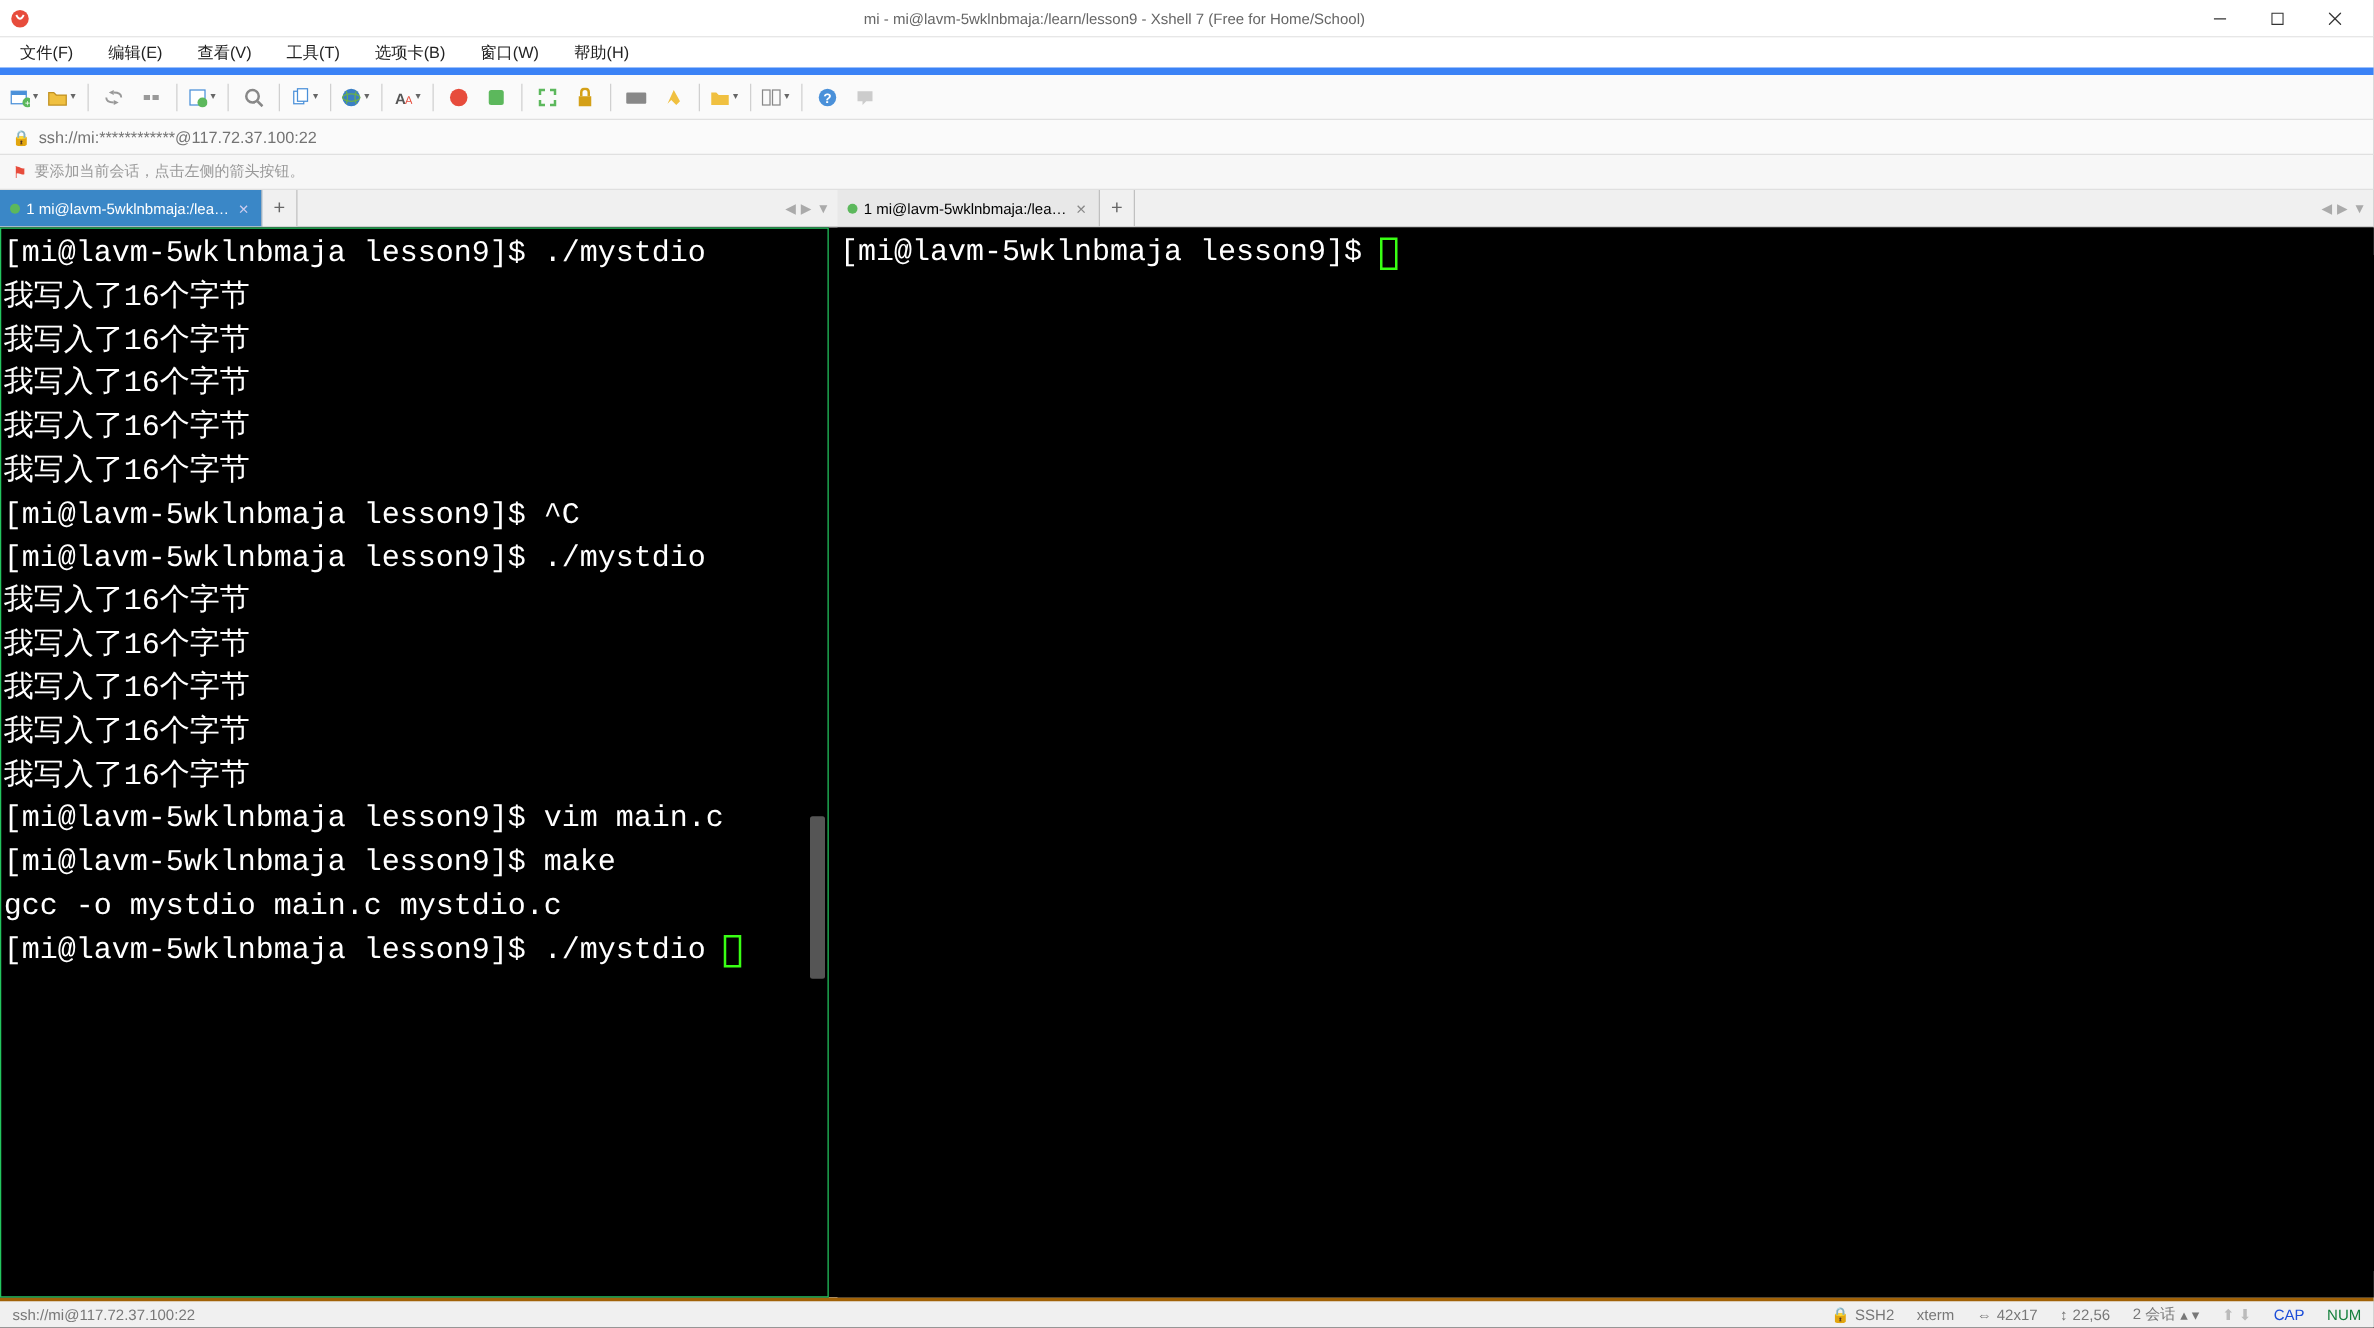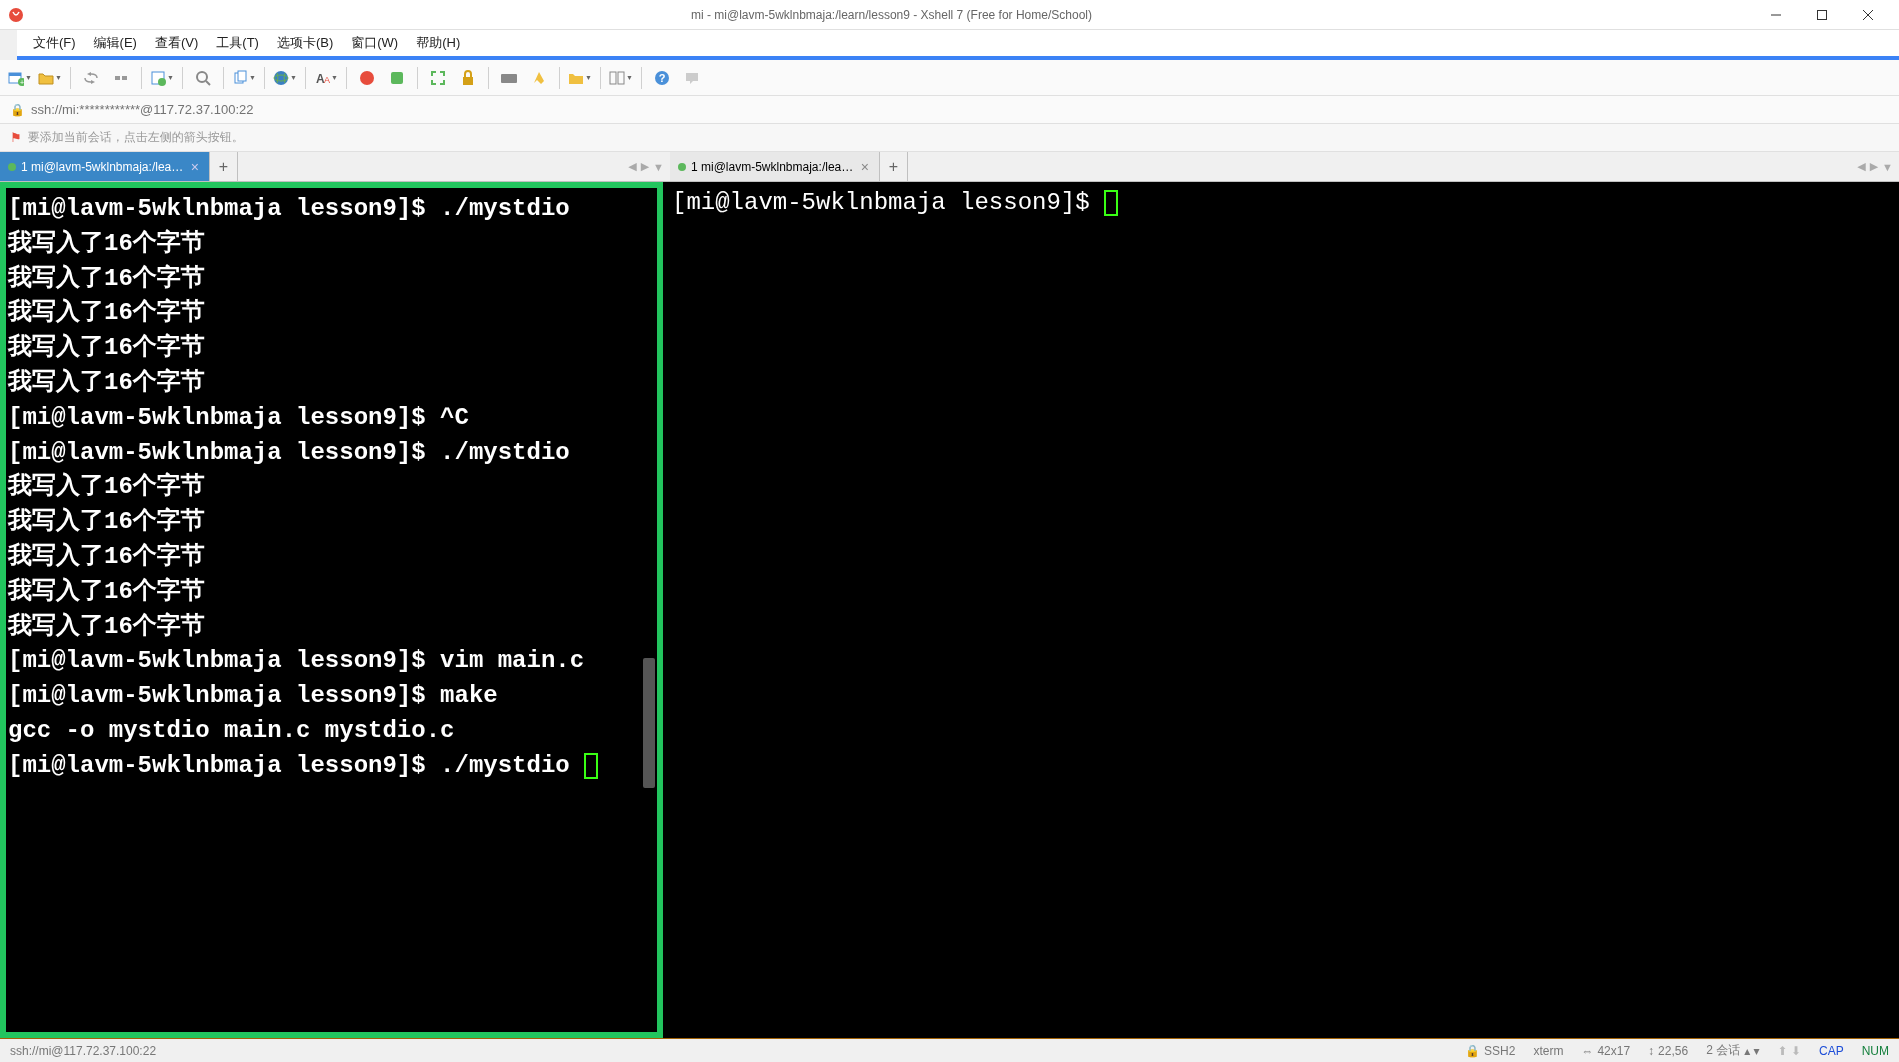--- a/index.html
+++ b/index.html
@@ -2,21 +2,21 @@
 <html><head>
 <meta charset="utf-8">
 <style>
 * { margin: 0; padding: 0; box-sizing: border-box; }
 body { font-family: "Segoe UI", "Microsoft YaHei", sans-serif; font-size: 13px; background: #f0f0f0; overflow: hidden; height: 100vh; display: flex; flex-direction: column; }
 .titlebar { height: 30px; background: #fff; display: flex; align-items: center; padding: 0 8px; border-bottom: 1px solid #e0e0e0; text-align: center; }
 .titlebar-icon { width: 16px; height: 16px; margin-right: 6px; display: inline-flex; align-items: center; justify-content: center; }
 .titlebar-text { color: #666; font-size: 12px; flex: 1; }
 .titlebar-controls { display: flex; gap: 0; }
 .titlebar-btn { width: 46px; height: 30px; display: flex; align-items: center; justify-content: center; color: #333; }
-.menubar { height: 30px; background: #fff; display: flex; align-items: center; padding: 0 8px; gap: 2px; border-bottom: 4px solid #3b82f6; margin-left: 17px; }
+.menubar { height: 30px; background: #fff; display: flex; align-items: center; padding: 0 8px; gap: 12px; border-bottom: 6px solid #3b82f6; }
 .menu-item { padding: 4px 8px; color: #222; font-size: 13px; cursor: default; }
 .toolbar { height: 36px; background: #fafafa; display: flex; align-items: center; padding: 0 8px; gap: 6px; border-bottom: 1px solid #e0e0e0; }
 .tool-btn { width: 24px; height: 24px; display: flex; align-items: center; justify-content: center; cursor: pointer; position: relative; }
 .tool-sep { width: 1px; height: 22px; background: #d0d0d0; margin: 0 2px; }
 .dropdown-arrow { font-size: 7px; color: #666; margin-left: 1px; }
 .addressbar { height: 28px; background: #fafafa; display: flex; align-items: center; padding: 0 10px; border-bottom: 1px solid #e0e0e0; }
 .address-lock { color: #d4a017; margin-right: 6px; font-size: 12px; }
 .address-text { color: #737373; font-size: 13px; }
 .hintbar { height: 28px; background: #f7f7f7; display: flex; align-items: center; padding: 0 10px; border-bottom: 1px solid #e0e0e0; }
 .hint-flag { color: #e74c3c; margin-right: 6px; font-size: 13px; }
@@ -29,25 +29,25 @@
 .tab.active { background: #3a87c7; color: #fff; }
 .tab-dot { width: 8px; height: 8px; border-radius: 50%; flex-shrink: 0; }
 .tab-dot.green { background: #5cb85c; }
 .tab-label { white-space: nowrap; overflow: hidden; text-overflow: ellipsis; }
 .tab-close { font-size: 14px; color: #888; padding: 0 2px; }
 .tab.active .tab-close { color: #cce; }
 .tab-add { width: 28px; display: flex; align-items: center; justify-content: center; background: #f0f0f0; border-right: 1px solid #c0c0c0; cursor: pointer; color: #666; font-size: 16px; }
 .tab-nav { margin-left: auto; display: flex; align-items: center; padding: 0 6px; gap: 4px; color: #aaa; font-size: 11px; }
 .terminals { flex: 1; display: flex; background: #000; min-height: 0; }
 .terminal-pane { background: #000; color: #fff; font-family: "Consolas", "Courier New", monospace; font-size: 24px; line-height: 1.45; padding: 4px 2px; overflow: hidden; white-space: pre; position: relative; }
-.terminal-pane.left { flex: 0 0 663px; border: 6px solid #22c55e; font-weight: bold; }
+.terminal-pane.left { flex: 0 0 663px; border: 1px solid #22c55e; }
 .terminal-pane.right { flex: 1; margin-left: 7px; }
 .term-scroll { position: absolute; right: 2px; top: 470px; width: 12px; height: 130px; background: #555; border-radius: 2px; }
 .cursor-box { display: inline-block; width: 14px; height: 26px; border: 2px solid #39ff14; vertical-align: text-bottom; }
-.statusbar { height: 24px; background: #f0f0f0; border-top: 1px solid #a16207; display: flex; align-items: center; padding: 0 10px; font-size: 12px; color: #777; gap: 18px; }
+.statusbar { height: 24px; background: #f0f0f0; border-top: 3px solid #a16207; display: flex; align-items: center; padding: 0 10px; font-size: 12px; color: #777; gap: 18px; }
 .statusbar .spacer { flex: 1; }
 .status-seg { display: flex; align-items: center; gap: 4px; }
 .status-lock { color: #d4a017; }
 </style>
 </head>
 <body>
 
 <div class="titlebar">
   <span class="titlebar-icon">
     <svg width="16" height="16" viewBox="0 0 16 16">

